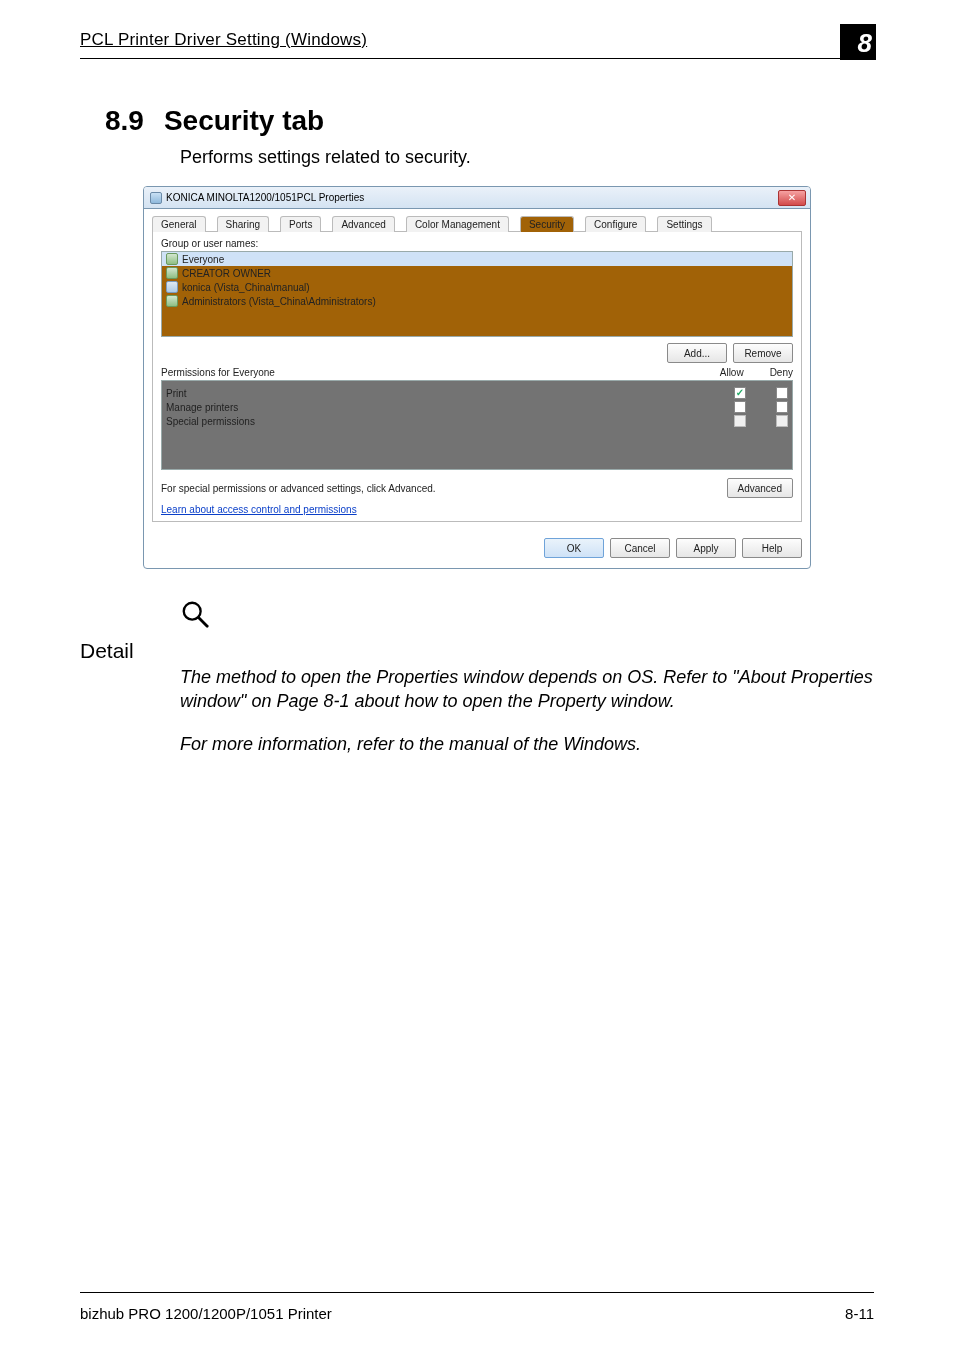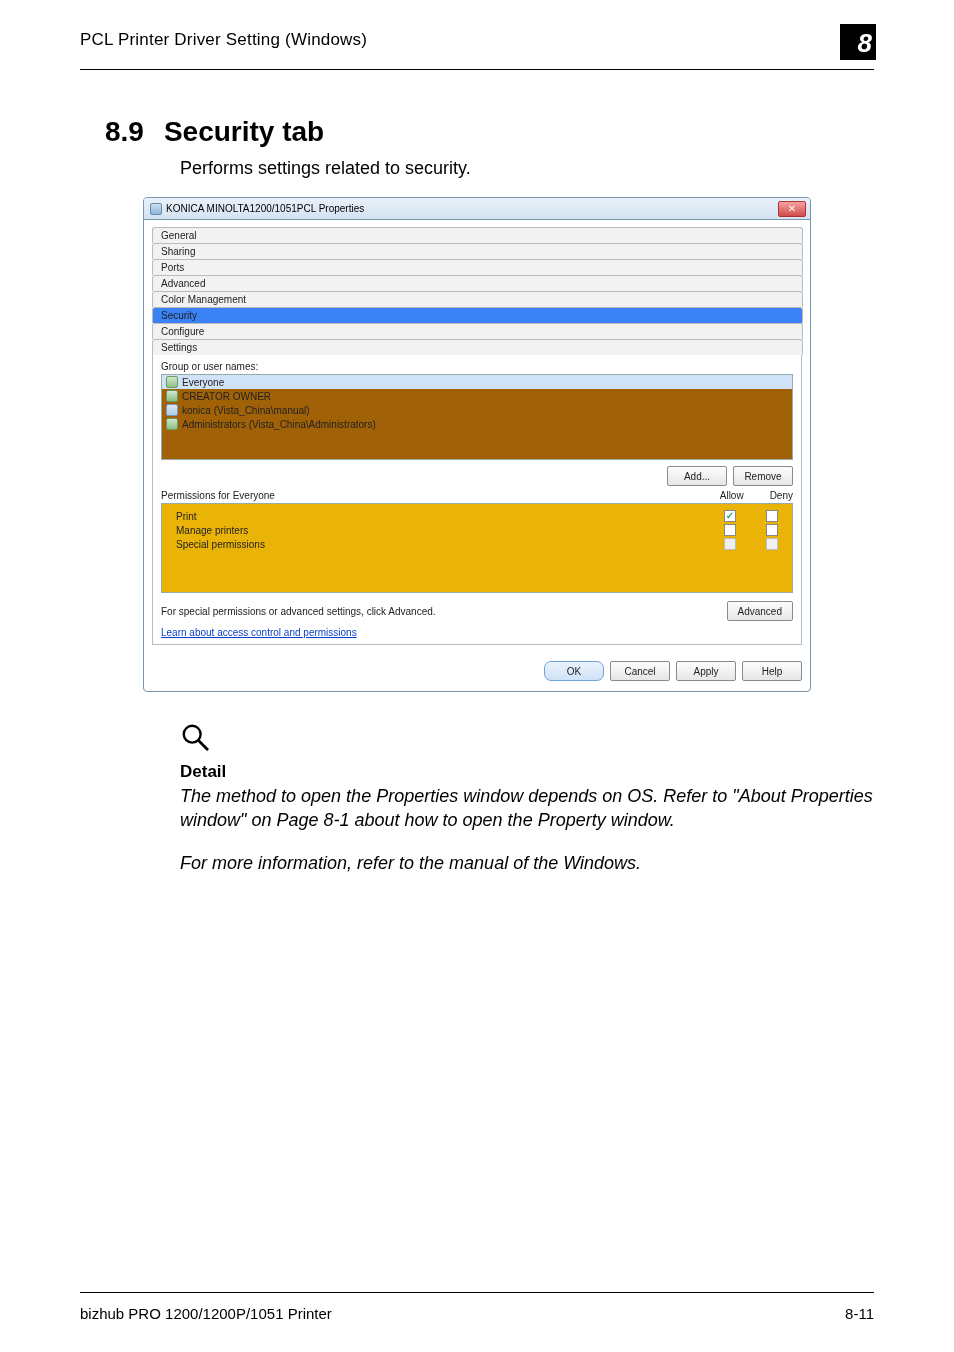--- a/index.html
+++ b/index.html
@@ -1,73 +1,73 @@
 <!DOCTYPE html>
 <html><head>
 <meta charset="utf-8">
 <style>
   * { box-sizing: border-box; margin: 0; padding: 0; }
   html, body { width: 954px; height: 1352px; background: #fff; font-family: Arial, Helvetica, sans-serif; color: #000; }
   .page { width: 954px; height: 1352px; padding: 30px 80px 30px 80px; position: relative; }
 
   
-  .hdr { display: flex; align-items: flex-end; justify-content: space-between; border-bottom: 1px solid #000; padding-bottom: 19px; }
+  .hdr { display: flex; align-items: flex-end; justify-content: space-between; border-bottom: 1px solid #000; padding-bottom: 8px; text-decoration: underline; }
   .hdr-title { font-size: 17px; letter-spacing: 0.2px; }
   .chapnum-box { position: relative; top: 6px; }
   .chapnum-bg { width: 36px; height: 36px; background: #000; position: absolute; right: -2px; top: -32px; }
   .chapnum-fg { position: absolute; right: 2px; top: -28px; font-size: 26px; font-weight: bold; font-style: italic; color: #fff; }
 
   
   .sec { margin-top: 46px; display: flex; gap: 20px; margin-left: 25px; }
   .sec-num { font-size: 28px; font-weight: bold; }
   .sec-title { font-size: 28px; font-weight: bold; }
   .sec-desc { margin-left: 100px; margin-top: 10px; font-size: 18px; }
 
   
   .dlg-wrap { margin: 18px auto 0 auto; width: 668px; }
   .dlg { border: 1px solid #7a97b0; border-radius: 4px; background: #fff; font-family: "Segoe UI", Tahoma, sans-serif; font-size: 10px; color: #222; overflow: hidden; }
   .dlg-titlebar { display: flex; align-items: center; justify-content: space-between; height: 22px; padding: 0 4px 0 6px; background: linear-gradient(#eaf1f9, #d4e3f2); border-bottom: 1px solid #7a97b0; }
   .dlg-titlebar .ttl { display: flex; align-items: center; gap: 4px; color: #000; }
   .dlg-titlebar .ico { width: 12px; height: 12px; background: linear-gradient(#c8e0f4,#8fb9dc); border: 1px solid #6a8aa8; border-radius: 2px; }
   .dlg-close { width: 28px; height: 16px; background: linear-gradient(#f6a2a2,#d24a4a); border: 1px solid #a33; border-radius: 2px; color: #fff; display:flex; align-items:center; justify-content:center; font-size: 10px; line-height: 1; }
 
   .dlg-body { padding: 6px 8px 8px 8px; }
-  .tabs { display: flex; gap: 0; border-bottom: 1px solid #bbb; font-size: 10px; flex-direction: column; }
+  .tabs { display: flex; gap: 12px; border-bottom: 1px solid #bbb; font-size: 10px; }
   .tab { padding: 2px 8px; border: 1px solid #bbb; border-bottom: none; background: #f2f2f2; position: relative; top: 1px; border-top-left-radius: 3px; border-top-right-radius: 3px; margin-right: -1px; }
-  .tab.active { background: #3b82f6; z-index: 2; }
+  .tab.active { background: #a16207; z-index: 2; }
   .tabpane { border: 1px solid #bbb; border-top: none; padding: 6px 8px; }
 
   .lbl { font-size: 10px; margin-bottom: 2px; }
   .listbox { border: 1px solid #9aa; height: 86px; background: #a16207; padding: 0; overflow: hidden; }
   .list-item { display: flex; align-items: center; gap: 4px; padding: 1px 4px; font-size: 10px; }
   .list-item.sel { background: #cfe2f7; }
   .ico-grp, .ico-usr { width: 12px; height: 12px; display: inline-block; border-radius: 2px; }
   .ico-grp { background: linear-gradient(#d2e6cf,#8fbf83); border:1px solid #6a9a5e; }
   .ico-usr { background: linear-gradient(#dfe7f1,#aecbe6); border:1px solid #7a9bc0; }
   .row-btn { display: flex; justify-content: flex-end; gap: 6px; margin: 6px 0 4px 0; }
   .btn { min-width: 60px; height: 20px; border: 1px solid #8a8a8a; background: linear-gradient(#fdfdfd,#e6e6e6); border-radius: 2px; font-size: 10px; display: inline-flex; align-items: center; justify-content: center; padding: 0 10px; }
 
   .perm-head { display: flex; justify-content: space-between; font-size: 10px; margin-bottom: 2px; }
   .perm-head .cols { display: flex; gap: 26px; }
-  .perm-list { border: 1px solid #9aa; height: 90px; padding: 4px 14px; background:#eab308; }
+  .perm-list { border: 1px solid #9aa; height: 90px; padding: 4px 4px; background:#737373; }
   .perm-row { display: flex; justify-content: space-between; align-items: center; font-size: 10px; margin: 2px 0; }
   .perm-row .cbwrap { display: flex; gap: 30px; }
   .cb { width: 12px; height: 12px; border: 1px solid #888; background: #fff; display: inline-flex; align-items: center; justify-content: center; font-size: 10px; line-height: 1; }
   .cb.checked::after { content: "✓"; color: #2a6; font-weight: bold; }
   .cb.disabled { background: #f0f0f0; border-color: #bbb; }
 
   .advrow { display: flex; justify-content: space-between; align-items: center; margin-top: 8px; }
   .link { color: #0a3fc9; text-decoration: underline; font-size: 10px; display: inline-block; margin-top: 6px; }
 
   .dlg-footer { display: flex; justify-content: flex-end; gap: 6px; padding: 8px 8px 10px 8px; }
-  .btn.primary { background: linear-gradient(#eaf3fb,#cfe2f7); border-color: #6fa3d9; border-radius: 7px; }
+  .btn.primary { background: linear-gradient(#eaf3fb,#cfe2f7); border-color: #6fa3d9; }
 
   
   .det-icon { margin-left: 100px; margin-top: 30px; }
-  .det-head { margin-left: 100px; margin-top: 6px; font-weight: bold; font-size: 17px; }
+  .det-head { margin-top: 6px; font-weight: normal; font-size: 21px; }
   .det-body1 { margin-left: 100px; margin-top: 2px; font-size: 18px; font-style: italic; line-height: 1.35; }
   .det-body2 { margin-left: 100px; margin-top: 20px; font-size: 18px; font-style: italic; }
 
   
   .ftr { position: absolute; left: 80px; right: 80px; bottom: 30px; border-top: 1px solid #000; padding-top: 12px; display: flex; justify-content: space-between; font-size: 15px; }
 
   svg.mag { width: 30px; height: 30px; }
 </style>
 </head>
 <body>

